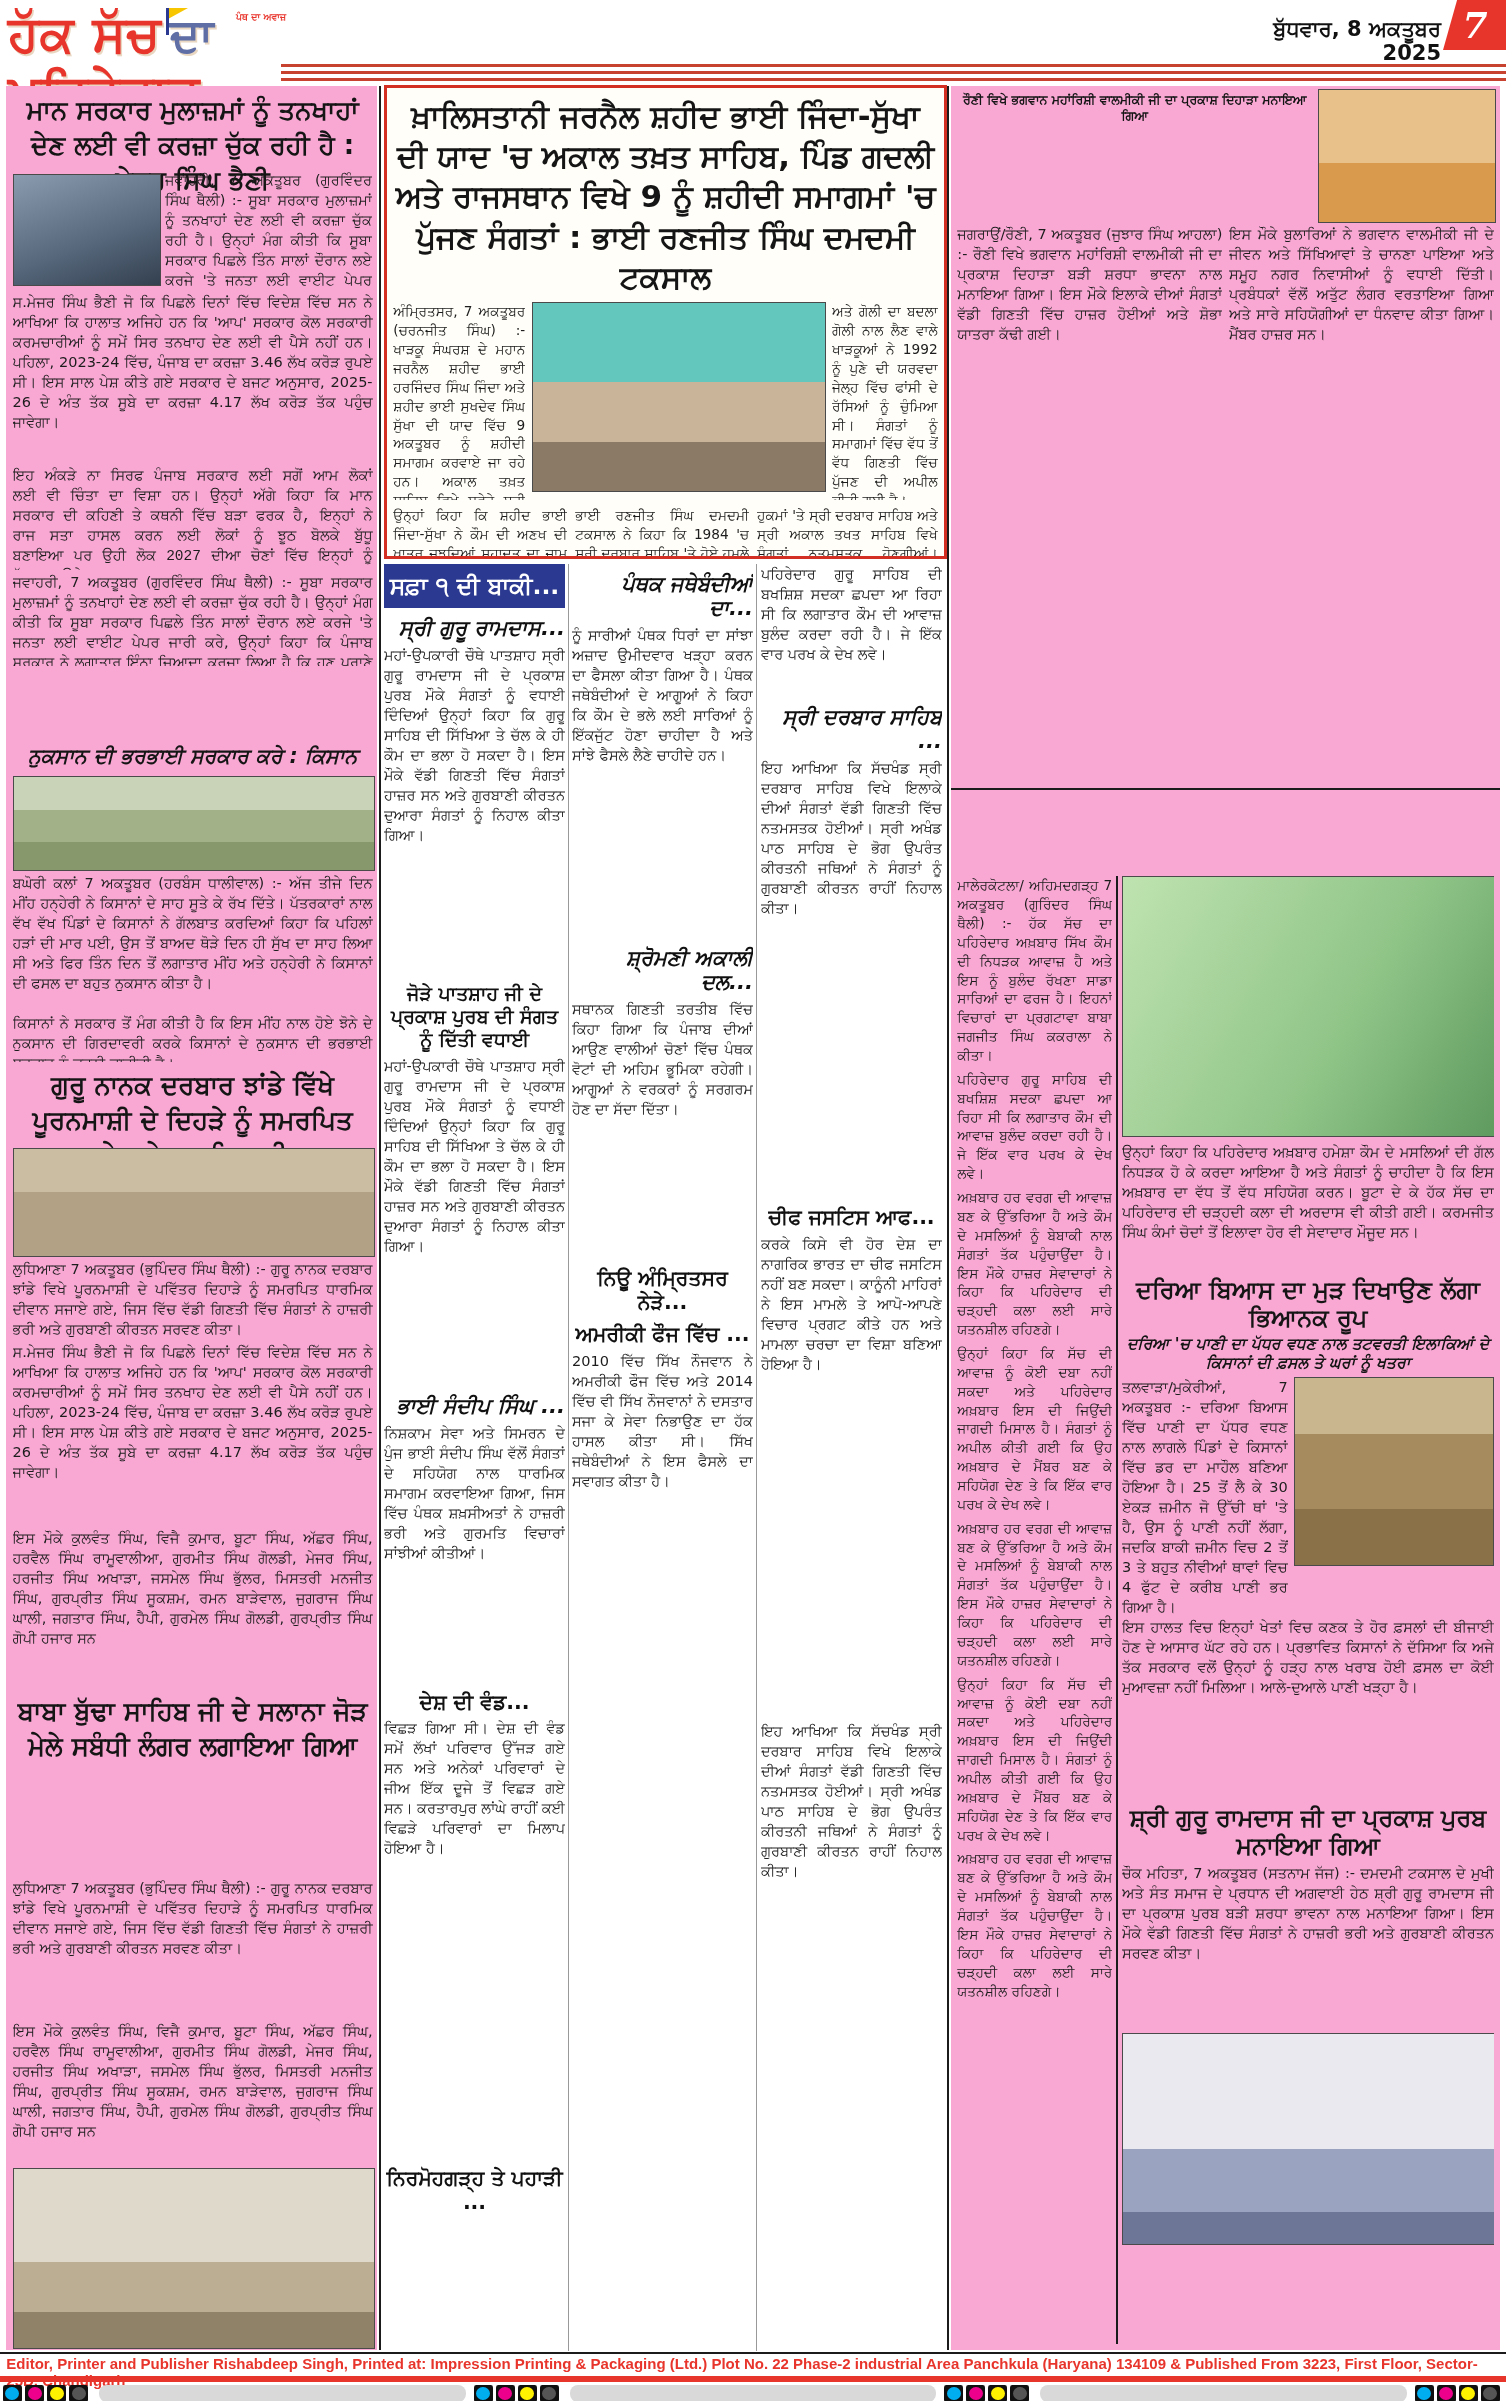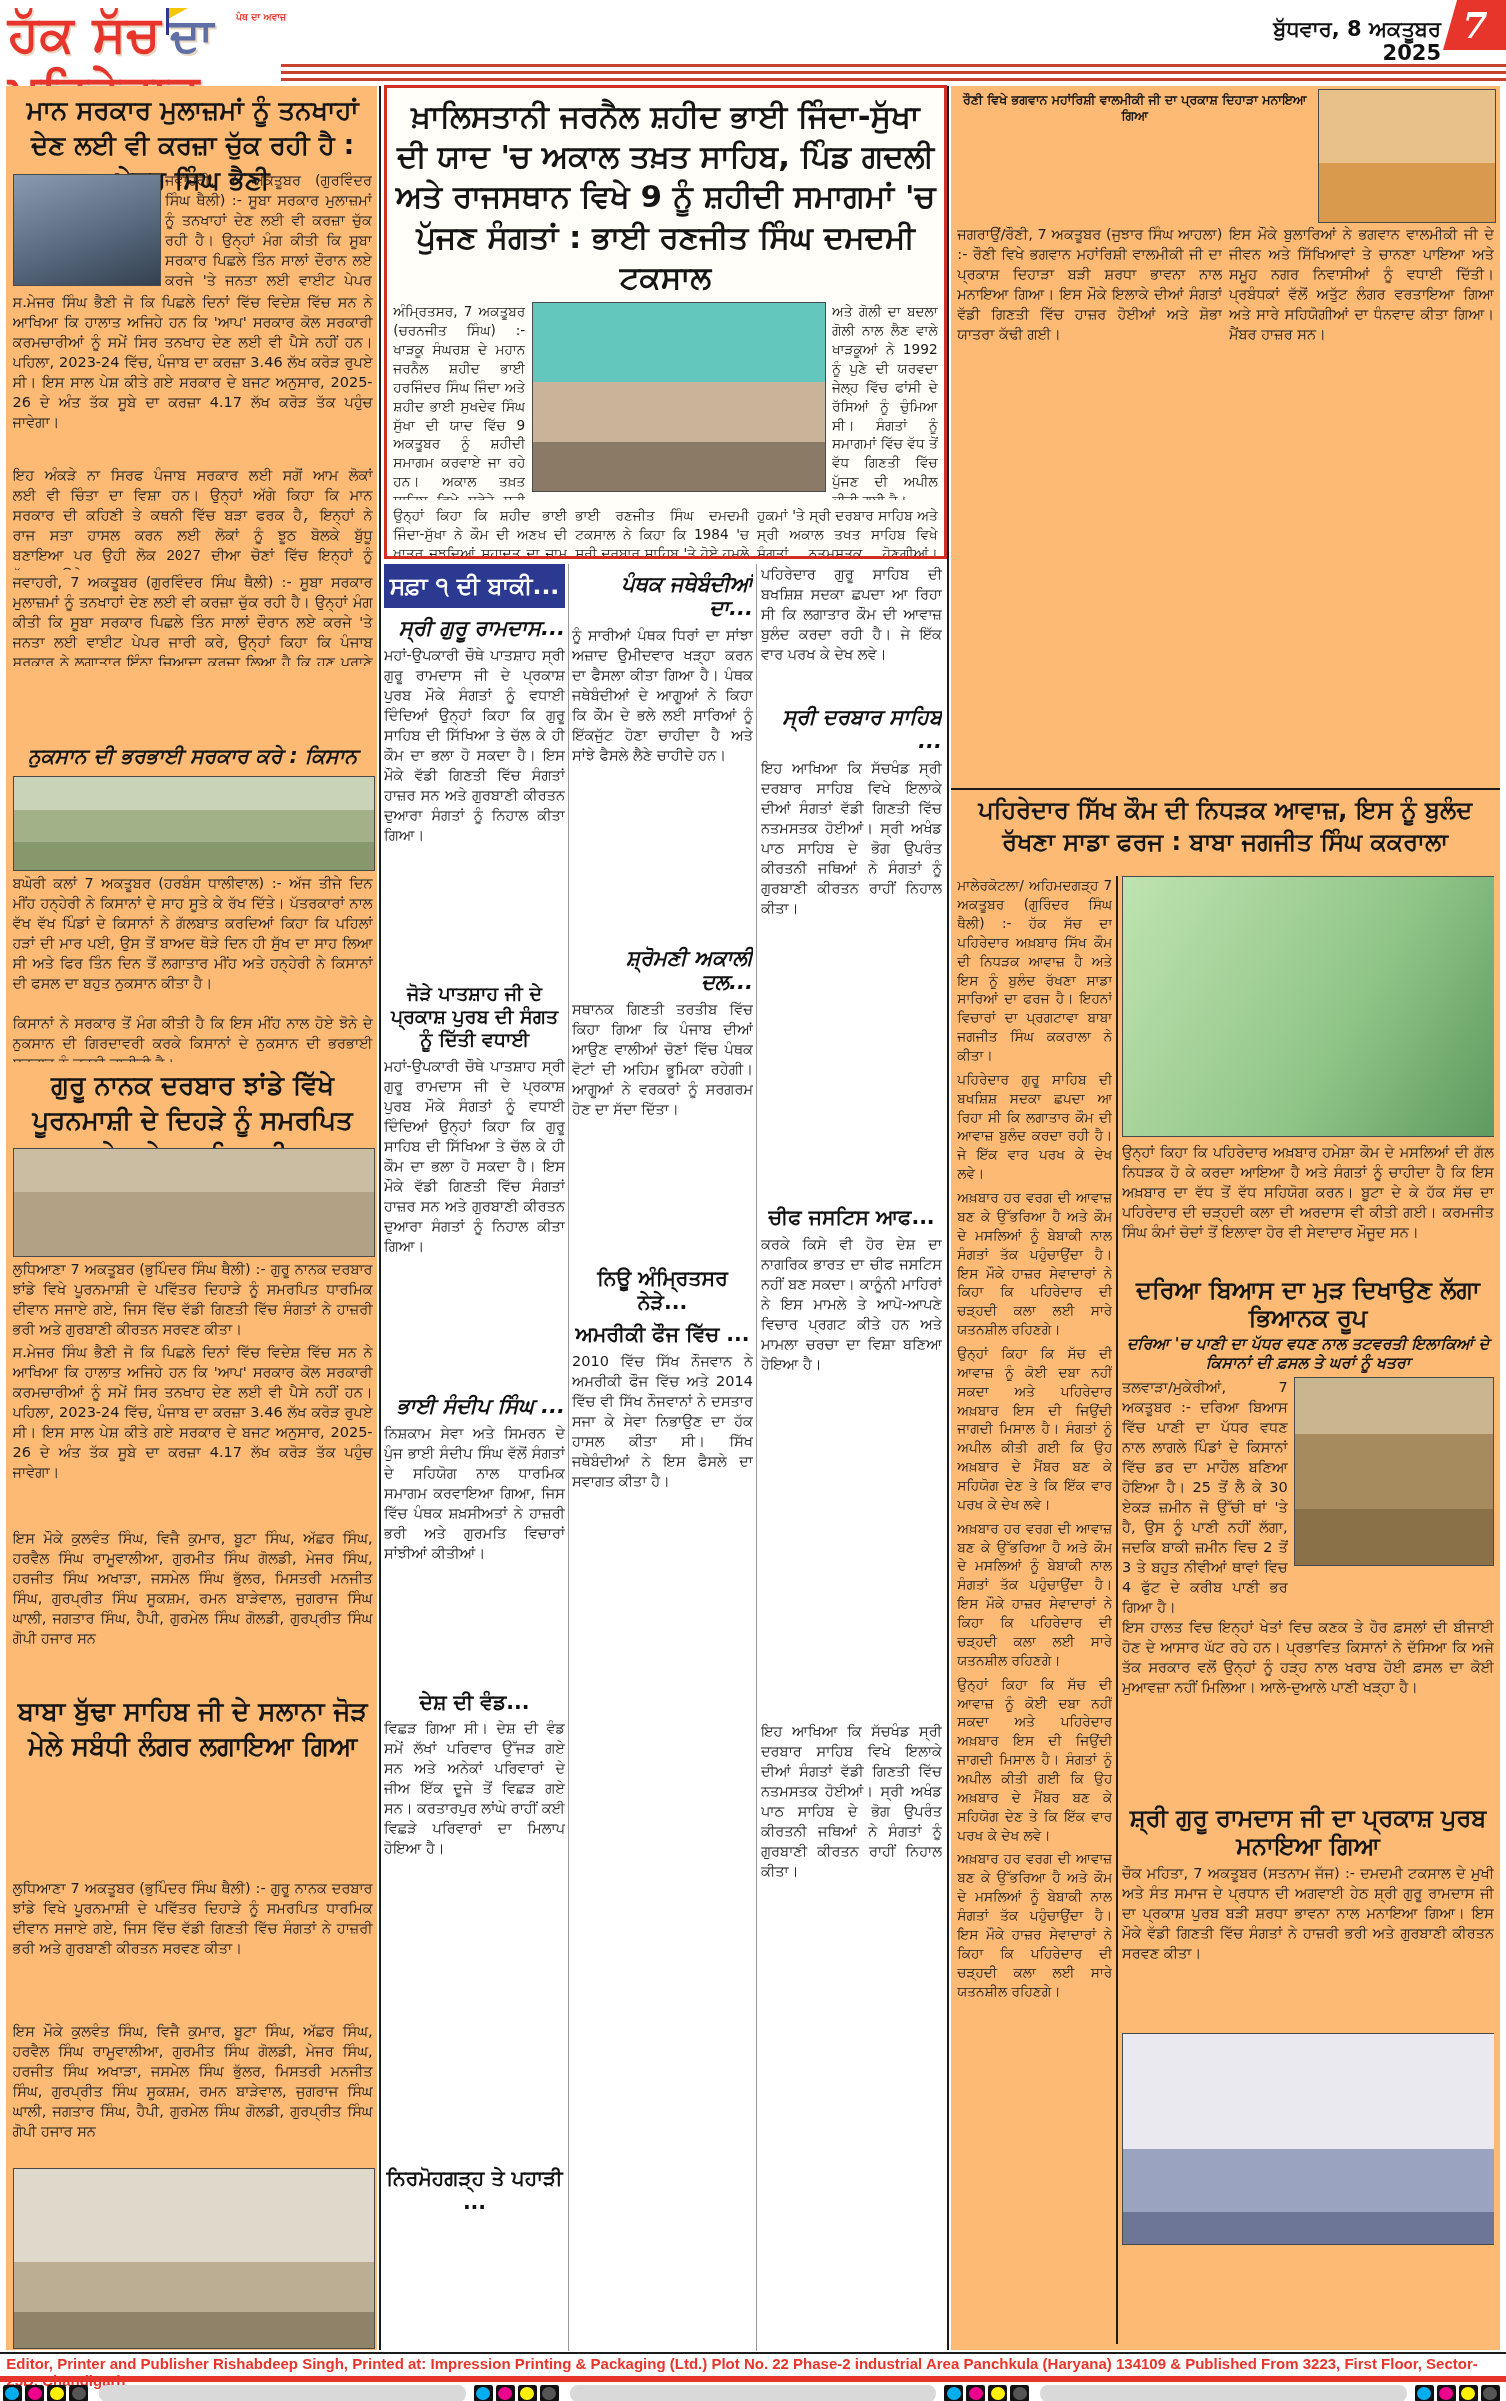--- a/index.html
+++ b/index.html
@@ -1,19 +1,19 @@
 <!DOCTYPE html>
 <html style="font-size:12.6px"><head>
 <meta charset="utf-8">
 <style>
   html,body{margin:0;padding:0;background:#ffffff;}
   #page{position:relative;width:1506px;height:2401px;background:#ffffff;overflow:hidden;
         font-family:"DejaVu Sans","Liberation Sans",sans-serif;}
   .abs{position:absolute;}
-  .cream{background:#fdba74;}
+  .cream{background:#f9a8d4;}
   .hl{font-weight:bold;text-align:center;color:#151515;}
   .body-txt{font-size:14.5px;line-height:1.38;text-align:justify;color:#1d1d1d;overflow:hidden;}
   .body-txt p{margin:0 0 4.7px 0;}
   .ital-head{font-weight:bold;font-style:italic;text-align:right;font-size:21px;color:#111;margin:7.9px 0 4.7px 0;}
   .bold-head{font-weight:bold;text-align:center;font-size:20.4px;color:#111;margin:7.9px 0 4.7px 0;}
   .ph{border:0.8px solid #4a4a4a;}
   .vrule{background:#1b1b1b;width:1.6px;}
   .hrule{background:#1b1b1b;height:1.6px;}
   .rule3{height:17.3px;background:
     linear-gradient(#C8432F 0 3.1px,transparent 3.1px 7px,
@@ -132,21 +132,20 @@
 
   <div class="abs cream clip" style="left:951px;top:86px;width:549px;height:2264px;">
 
     <div style="position:absolute;left:6.3px;top:6.3px;width:355px;" class="hl" id="rsec1h">ਰੌਣੀ ਵਿਖੇ ਭਗਵਾਨ ਮਹਾਂਰਿਸ਼ੀ ਵਾਲਮੀਕੀ ਜੀ ਦਾ ਪ੍ਰਕਾਸ਼  ਦਿਹਾੜਾ ਮਨਾਇਆ ਗਿਆ</div>
     <div class="ph" style="position:absolute;left:367px;top:3.1px;width:176px;height:132px;background:linear-gradient(#e8c08a 0 55%,#d99a4e 55%);"></div>
     <div class="body-txt" style="position:absolute;left:6.3px;top:138px;width:265px;height:561px;">ਜਗਰਾਉਂ/ਰੌਣੀ, 7 ਅਕਤੂਬਰ (ਜੁਝਾਰ ਸਿੰਘ ਆਹਲਾ) :- ਰੌਣੀ ਵਿਖੇ ਭਗਵਾਨ ਮਹਾਂਰਿਸ਼ੀ ਵਾਲਮੀਕੀ ਜੀ ਦਾ ਪ੍ਰਕਾਸ਼ ਦਿਹਾੜਾ ਬੜੀ ਸ਼ਰਧਾ ਭਾਵਨਾ ਨਾਲ ਮਨਾਇਆ ਗਿਆ। ਇਸ ਮੌਕੇ ਇਲਾਕੇ ਦੀਆਂ ਸੰਗਤਾਂ ਵੱਡੀ ਗਿਣਤੀ ਵਿੱਚ ਹਾਜ਼ਰ ਹੋਈਆਂ ਅਤੇ ਸ਼ੋਭਾ ਯਾਤਰਾ ਕੱਢੀ ਗਈ।</div>
     <div class="body-txt" style="position:absolute;left:278px;top:138px;width:265px;height:561px;">ਇਸ ਮੌਕੇ ਬੁਲਾਰਿਆਂ ਨੇ ਭਗਵਾਨ ਵਾਲਮੀਕੀ ਜੀ ਦੇ ਜੀਵਨ ਅਤੇ ਸਿੱਖਿਆਵਾਂ ਤੇ ਚਾਨਣਾ ਪਾਇਆ ਅਤੇ ਸਮੂਹ ਨਗਰ ਨਿਵਾਸੀਆਂ ਨੂੰ ਵਧਾਈ ਦਿੱਤੀ। ਪ੍ਰਬੰਧਕਾਂ ਵੱਲੋਂ ਅਤੁੱਟ ਲੰਗਰ ਵਰਤਾਇਆ ਗਿਆ ਅਤੇ ਸਾਰੇ ਸਹਿਯੋਗੀਆਂ ਦਾ ਧੰਨਵਾਦ ਕੀਤਾ ਗਿਆ। ਮੈਂਬਰ ਹਾਜ਼ਰ ਸਨ।</div>
 
     <div class="hrule" style="position:absolute;left:0;top:702px;width:549px;"></div>
 
-    <div class="hl" style="position:absolute;left:4.7px;top:708px;width:539px;font-size:24px;line-height:1.35;">ਪਹਿਰੇਦਾਰ ਸਿੱਖ ਕੌਮ ਦੀ ਨਿਧੜਕ ਆਵਾਜ਼, ਇਸ ਨੂੰ ਬੁਲੰਦ ਰੱਖਣਾ ਸਾਡਾ ਫਰਜ : ਬਾਬਾ ਜਗਜੀਤ ਸਿੰਘ ਕਕਰਾਲਾ</div>
 
     <div class="body-txt clip" style="position:absolute;left:6.3px;top:790px;width:155px;height:1468px;font-size:13.7px;">
       <p>ਮਾਲੇਰਕੋਟਲਾ/ ਅਹਿਮਦਗੜ੍ਹ 7 ਅਕਤੂਬਰ (ਗੁਰਿੰਦਰ ਸਿੰਘ ਥੈਲੀ) :- ਹੱਕ ਸੱਚ ਦਾ ਪਹਿਰੇਦਾਰ ਅਖ਼ਬਾਰ ਸਿੱਖ ਕੌਮ ਦੀ ਨਿਧੜਕ ਆਵਾਜ਼ ਹੈ ਅਤੇ ਇਸ ਨੂੰ ਬੁਲੰਦ ਰੱਖਣਾ ਸਾਡਾ ਸਾਰਿਆਂ ਦਾ ਫਰਜ ਹੈ। ਇਹਨਾਂ ਵਿਚਾਰਾਂ ਦਾ ਪ੍ਰਗਟਾਵਾ ਬਾਬਾ ਜਗਜੀਤ ਸਿੰਘ ਕਕਰਾਲਾ ਨੇ ਕੀਤਾ।</p>
       <p>ਪਹਿਰੇਦਾਰ ਗੁਰੂ ਸਾਹਿਬ ਦੀ ਬਖਸ਼ਿਸ਼ ਸਦਕਾ ਛਪਦਾ ਆ ਰਿਹਾ ਸੀ ਕਿ ਲਗਾਤਾਰ ਕੌਮ ਦੀ ਆਵਾਜ਼ ਬੁਲੰਦ ਕਰਦਾ ਰਹੀ ਹੈ। ਜੇ ਇੱਕ ਵਾਰ ਪਰਖ ਕੇ ਦੇਖ ਲਵੇ।</p>
       <p>ਅਖ਼ਬਾਰ ਹਰ ਵਰਗ ਦੀ ਆਵਾਜ਼ ਬਣ ਕੇ ਉੱਭਰਿਆ ਹੈ ਅਤੇ ਕੌਮ ਦੇ ਮਸਲਿਆਂ ਨੂੰ ਬੇਬਾਕੀ ਨਾਲ ਸੰਗਤਾਂ ਤੱਕ ਪਹੁੰਚਾਉਂਦਾ ਹੈ। ਇਸ ਮੌਕੇ ਹਾਜ਼ਰ ਸੇਵਾਦਾਰਾਂ ਨੇ ਕਿਹਾ ਕਿ ਪਹਿਰੇਦਾਰ ਦੀ ਚੜ੍ਹਦੀ ਕਲਾ ਲਈ ਸਾਰੇ ਯਤਨਸ਼ੀਲ ਰਹਿਣਗੇ।</p>
       <p>ਉਨ੍ਹਾਂ ਕਿਹਾ ਕਿ ਸੱਚ ਦੀ ਆਵਾਜ਼ ਨੂੰ ਕੋਈ ਦਬਾ ਨਹੀਂ ਸਕਦਾ ਅਤੇ ਪਹਿਰੇਦਾਰ ਅਖ਼ਬਾਰ ਇਸ ਦੀ ਜਿਉਂਦੀ ਜਾਗਦੀ ਮਿਸਾਲ ਹੈ। ਸੰਗਤਾਂ ਨੂੰ ਅਪੀਲ ਕੀਤੀ ਗਈ ਕਿ ਉਹ ਅਖ਼ਬਾਰ ਦੇ ਮੈਂਬਰ ਬਣ ਕੇ ਸਹਿਯੋਗ ਦੇਣ ਤੇ ਕਿ ਇੱਕ ਵਾਰ ਪਰਖ ਕੇ ਦੇਖ ਲਵੇ।</p>
       <p>ਅਖ਼ਬਾਰ ਹਰ ਵਰਗ ਦੀ ਆਵਾਜ਼ ਬਣ ਕੇ ਉੱਭਰਿਆ ਹੈ ਅਤੇ ਕੌਮ ਦੇ ਮਸਲਿਆਂ ਨੂੰ ਬੇਬਾਕੀ ਨਾਲ ਸੰਗਤਾਂ ਤੱਕ ਪਹੁੰਚਾਉਂਦਾ ਹੈ। ਇਸ ਮੌਕੇ ਹਾਜ਼ਰ ਸੇਵਾਦਾਰਾਂ ਨੇ ਕਿਹਾ ਕਿ ਪਹਿਰੇਦਾਰ ਦੀ ਚੜ੍ਹਦੀ ਕਲਾ ਲਈ ਸਾਰੇ ਯਤਨਸ਼ੀਲ ਰਹਿਣਗੇ।</p>
       <p>ਉਨ੍ਹਾਂ ਕਿਹਾ ਕਿ ਸੱਚ ਦੀ ਆਵਾਜ਼ ਨੂੰ ਕੋਈ ਦਬਾ ਨਹੀਂ ਸਕਦਾ ਅਤੇ ਪਹਿਰੇਦਾਰ ਅਖ਼ਬਾਰ ਇਸ ਦੀ ਜਿਉਂਦੀ ਜਾਗਦੀ ਮਿਸਾਲ ਹੈ। ਸੰਗਤਾਂ ਨੂੰ ਅਪੀਲ ਕੀਤੀ ਗਈ ਕਿ ਉਹ ਅਖ਼ਬਾਰ ਦੇ ਮੈਂਬਰ ਬਣ ਕੇ ਸਹਿਯੋਗ ਦੇਣ ਤੇ ਕਿ ਇੱਕ ਵਾਰ ਪਰਖ ਕੇ ਦੇਖ ਲਵੇ।</p>
       <p>ਅਖ਼ਬਾਰ ਹਰ ਵਰਗ ਦੀ ਆਵਾਜ਼ ਬਣ ਕੇ ਉੱਭਰਿਆ ਹੈ ਅਤੇ ਕੌਮ ਦੇ ਮਸਲਿਆਂ ਨੂੰ ਬੇਬਾਕੀ ਨਾਲ ਸੰਗਤਾਂ ਤੱਕ ਪਹੁੰਚਾਉਂਦਾ ਹੈ। ਇਸ ਮੌਕੇ ਹਾਜ਼ਰ ਸੇਵਾਦਾਰਾਂ ਨੇ ਕਿਹਾ ਕਿ ਪਹਿਰੇਦਾਰ ਦੀ ਚੜ੍ਹਦੀ ਕਲਾ ਲਈ ਸਾਰੇ ਯਤਨਸ਼ੀਲ ਰਹਿਣਗੇ।</p>
     </div>

